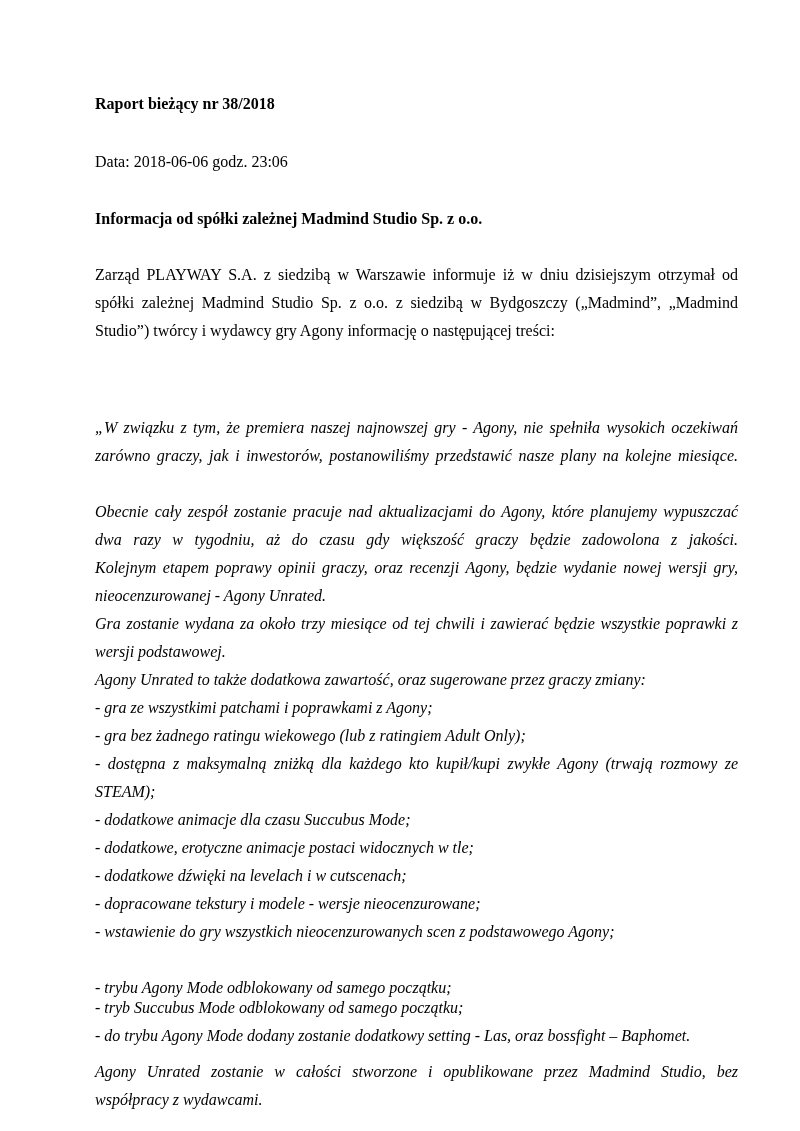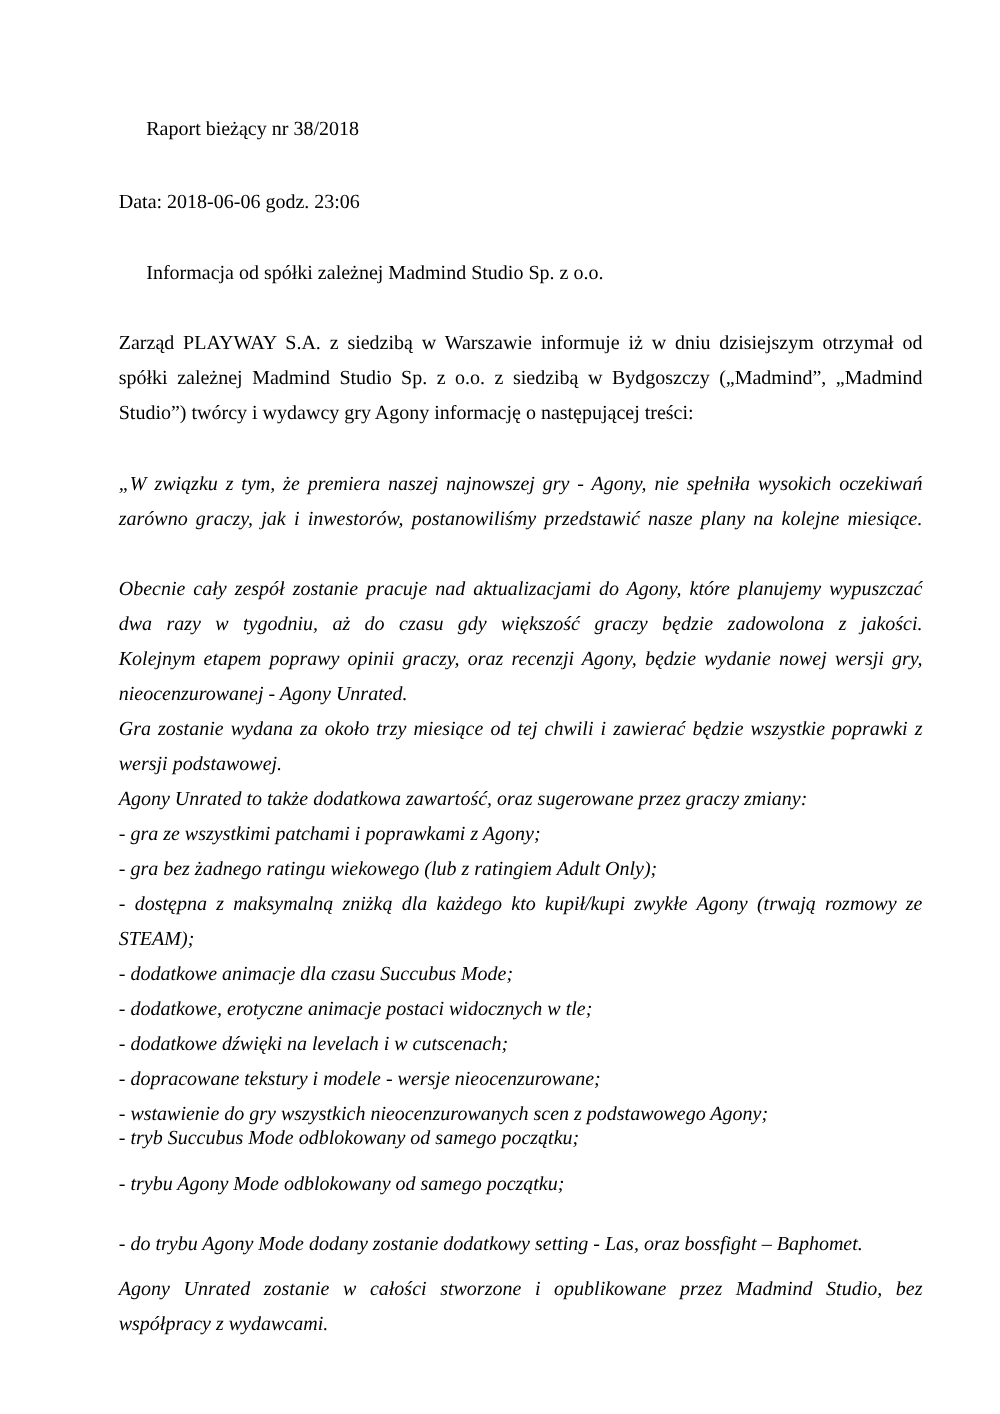--- a/index.html
+++ b/index.html
@@ -1,22 +1,22 @@
 <!DOCTYPE html>
 <html><head>
 <meta charset="utf-8">
 <style>
   html, body { margin:0; padding:0; background:#ffffff; }
   body { width:800px; height:1131px; position:relative; overflow:hidden;
          font-family:"Liberation Serif", "DejaVu Serif", serif; color:#000; }
   .page { position:absolute; left:95px; top:0; width:643px; }
   .line { position:absolute; left:0; width:643px; font-size:16px; line-height:20px; white-space:nowrap; }
   .j { text-align:justify; text-align-last:justify; }
-  .b { font-weight:normal;margin-left:22px; }
-  .i { font-style:italic; }
+  .b { font-weight:bold; }
+  .i { font-style:italic;margin-top:40px; }
 </style>
 </head>
 <body>
 
 <div class="page">
   <div class="line b" style="top:94px">Raport bieżący nr 38/2018</div>
   <div class="line" style="top:152px">Data: 2018-06-06 godz. 23:06</div>
   <div class="line b" style="top:209px">Informacja od spółki zależnej Madmind Studio Sp. z o.o.</div>
 
   <div class="line j" style="top:265px">Zarząd PLAYWAY S.A. z siedzibą w Warszawie informuje iż w dniu dzisiejszym otrzymał od</div>
@@ -35,19 +35,19 @@
   <div class="line i" style="top:630px">Agony Unrated to także dodatkowa zawartość, oraz sugerowane przez graczy zmiany:</div>
   <div class="line i" style="top:658px">- gra ze wszystkimi patchami i poprawkami z Agony;</div>
   <div class="line i" style="top:686px">- gra bez żadnego ratingu wiekowego (lub z ratingiem Adult Only);</div>
   <div class="line i j" style="top:714px">- dostępna z maksymalną zniżką dla każdego kto kupił/kupi zwykłe Agony (trwają rozmowy ze</div>
   <div class="line i" style="top:742px">STEAM);</div>
   <div class="line i" style="top:770px">- dodatkowe animacje dla czasu Succubus Mode;</div>
   <div class="line i" style="top:798px">- dodatkowe, erotyczne animacje postaci widocznych w tle;</div>
   <div class="line i" style="top:826px">- dodatkowe dźwięki na levelach i w cutscenach;</div>
   <div class="line i" style="top:854px">- dopracowane tekstury i modele - wersje nieocenzurowane;</div>
   <div class="line i" style="top:882px">- wstawienie do gry wszystkich nieocenzurowanych scen z podstawowego Agony;</div>
-  <div class="line i" style="top:901px">- tryb Succubus Mode odblokowany od samego początku;</div>
+  <div class="line i" style="top:958px">- tryb Succubus Mode odblokowany od samego początku;</div>
   <div class="line i" style="top:938px">- trybu Agony Mode odblokowany od samego początku;</div>
   <div class="line i" style="top:986px">- do trybu Agony Mode dodany zostanie dodatkowy setting - Las, oraz bossfight – Baphomet.</div>
 
   <div class="line i j" style="top:1022px">Agony Unrated zostanie w całości stworzone i opublikowane przez Madmind Studio, bez</div>
   <div class="line i" style="top:1050px">współpracy z wydawcami.</div>
 </div>
 
 </body></html>

